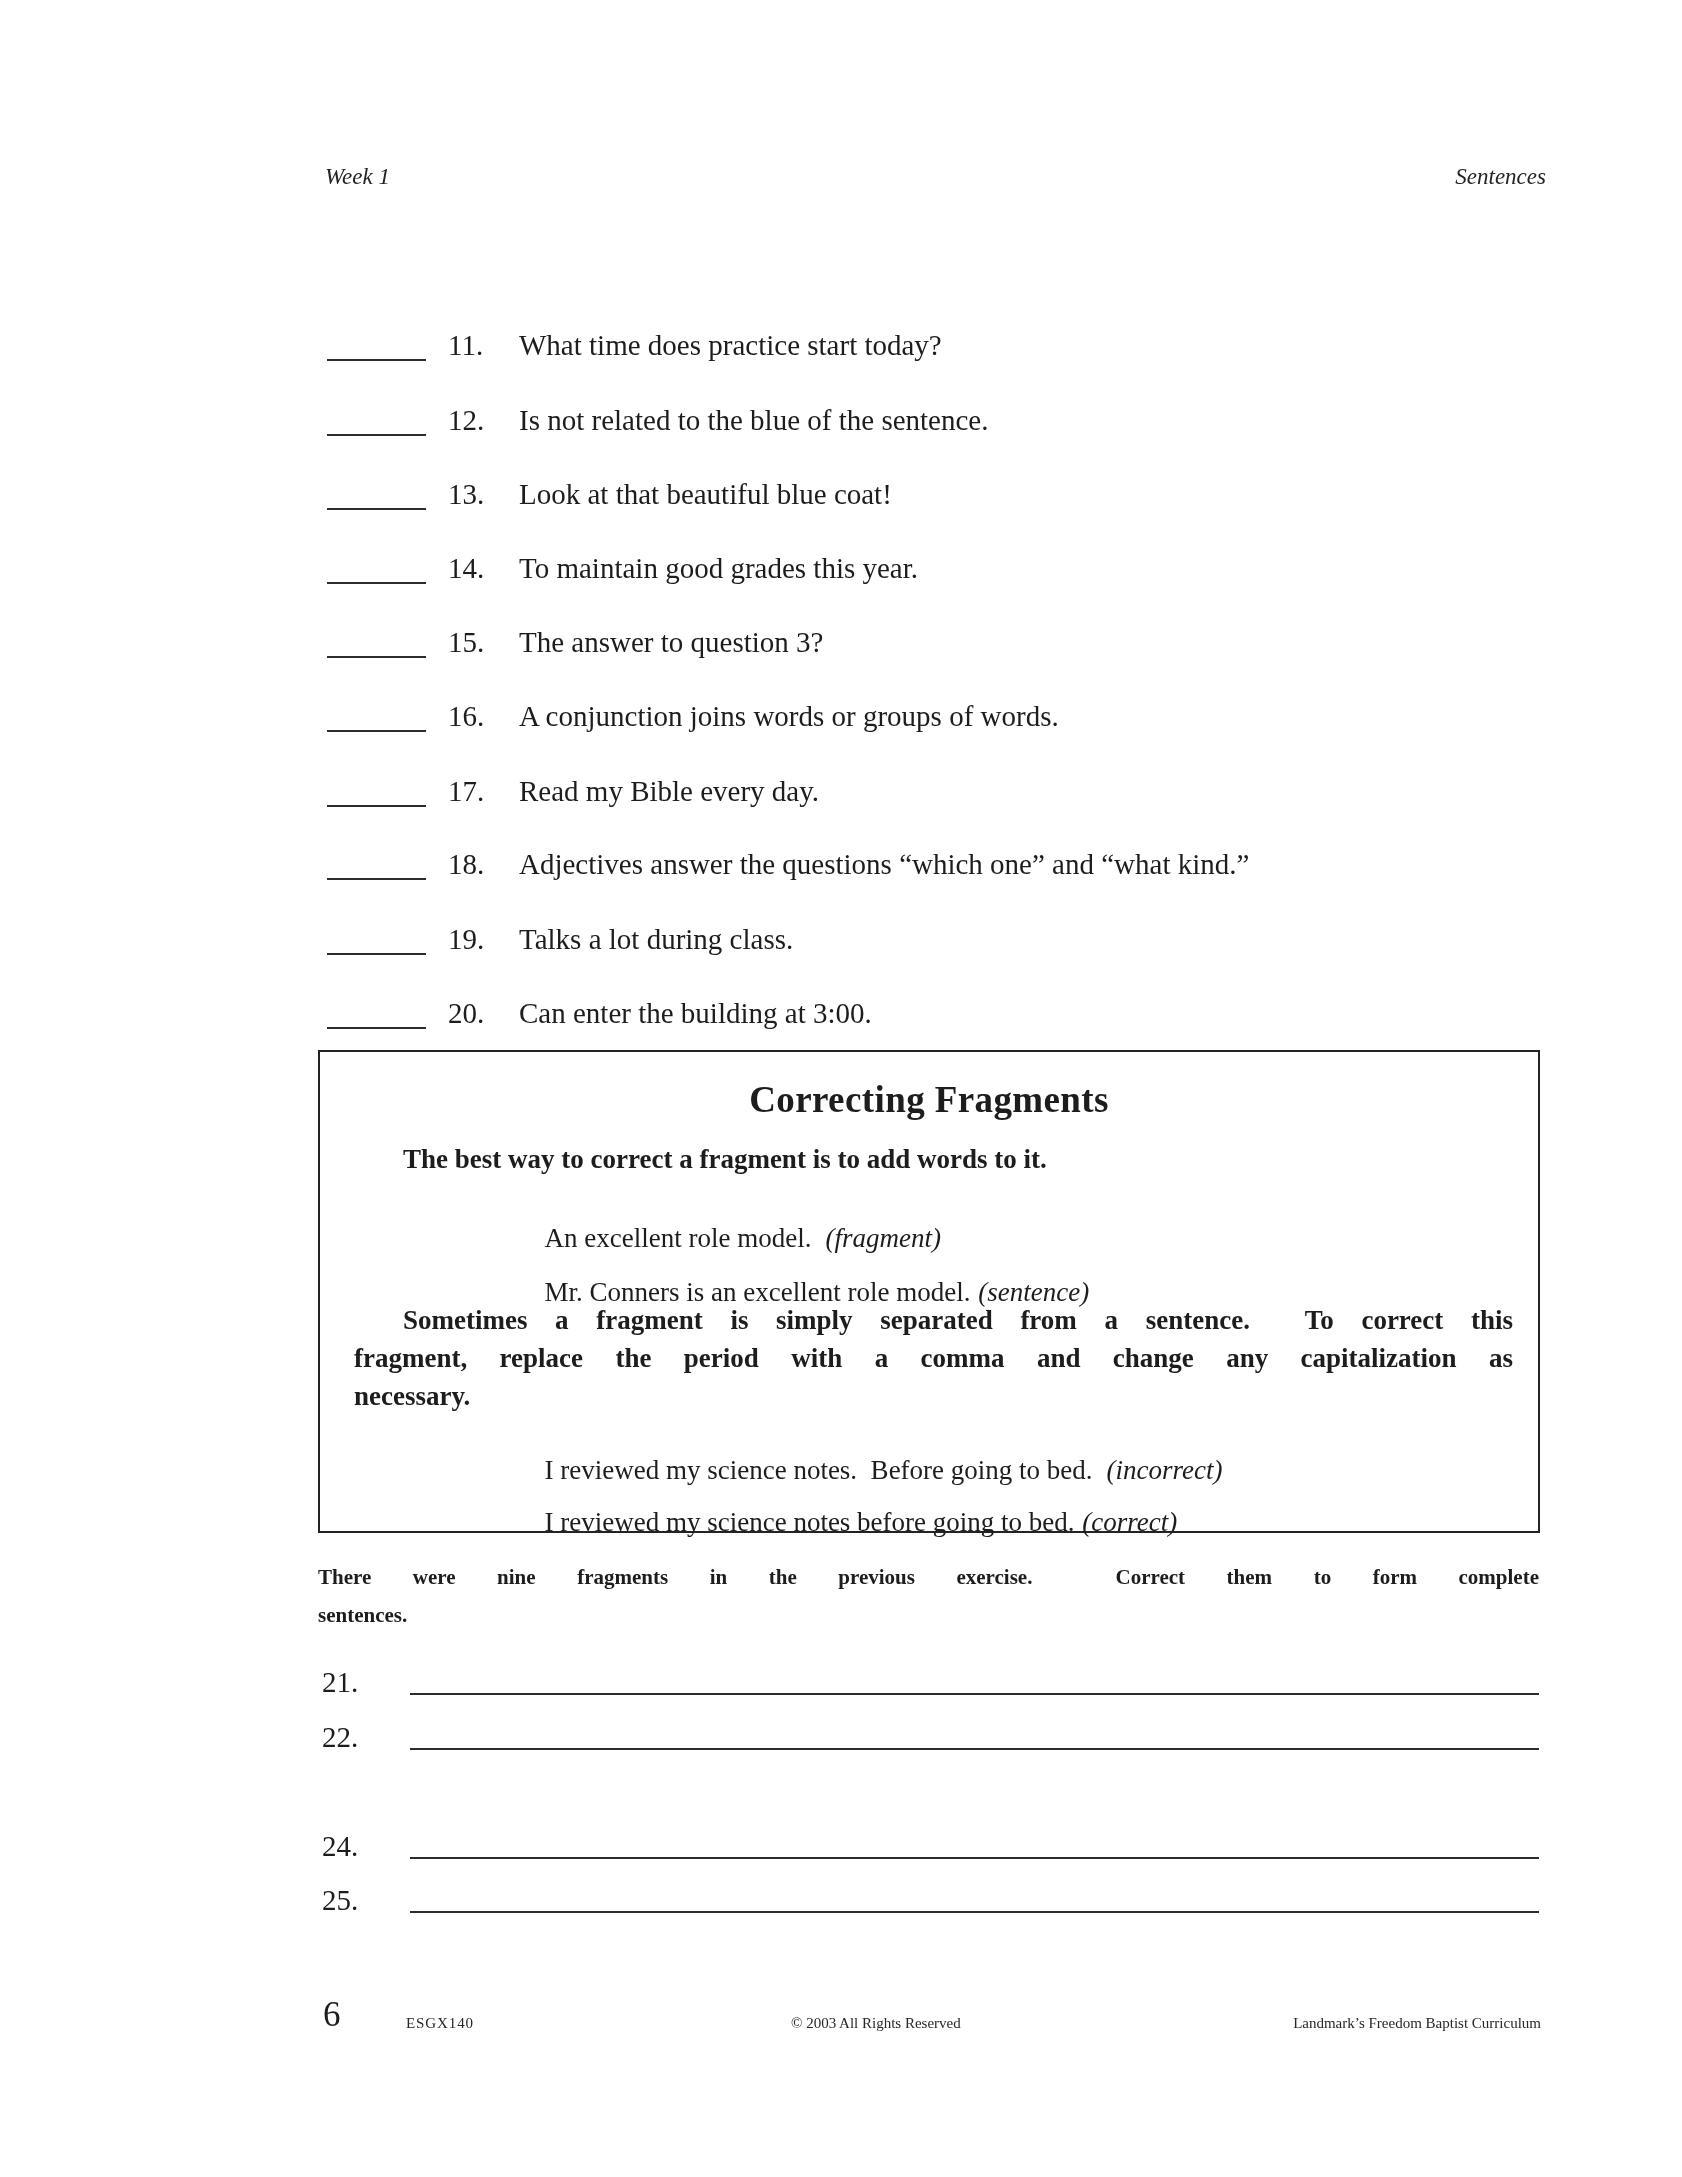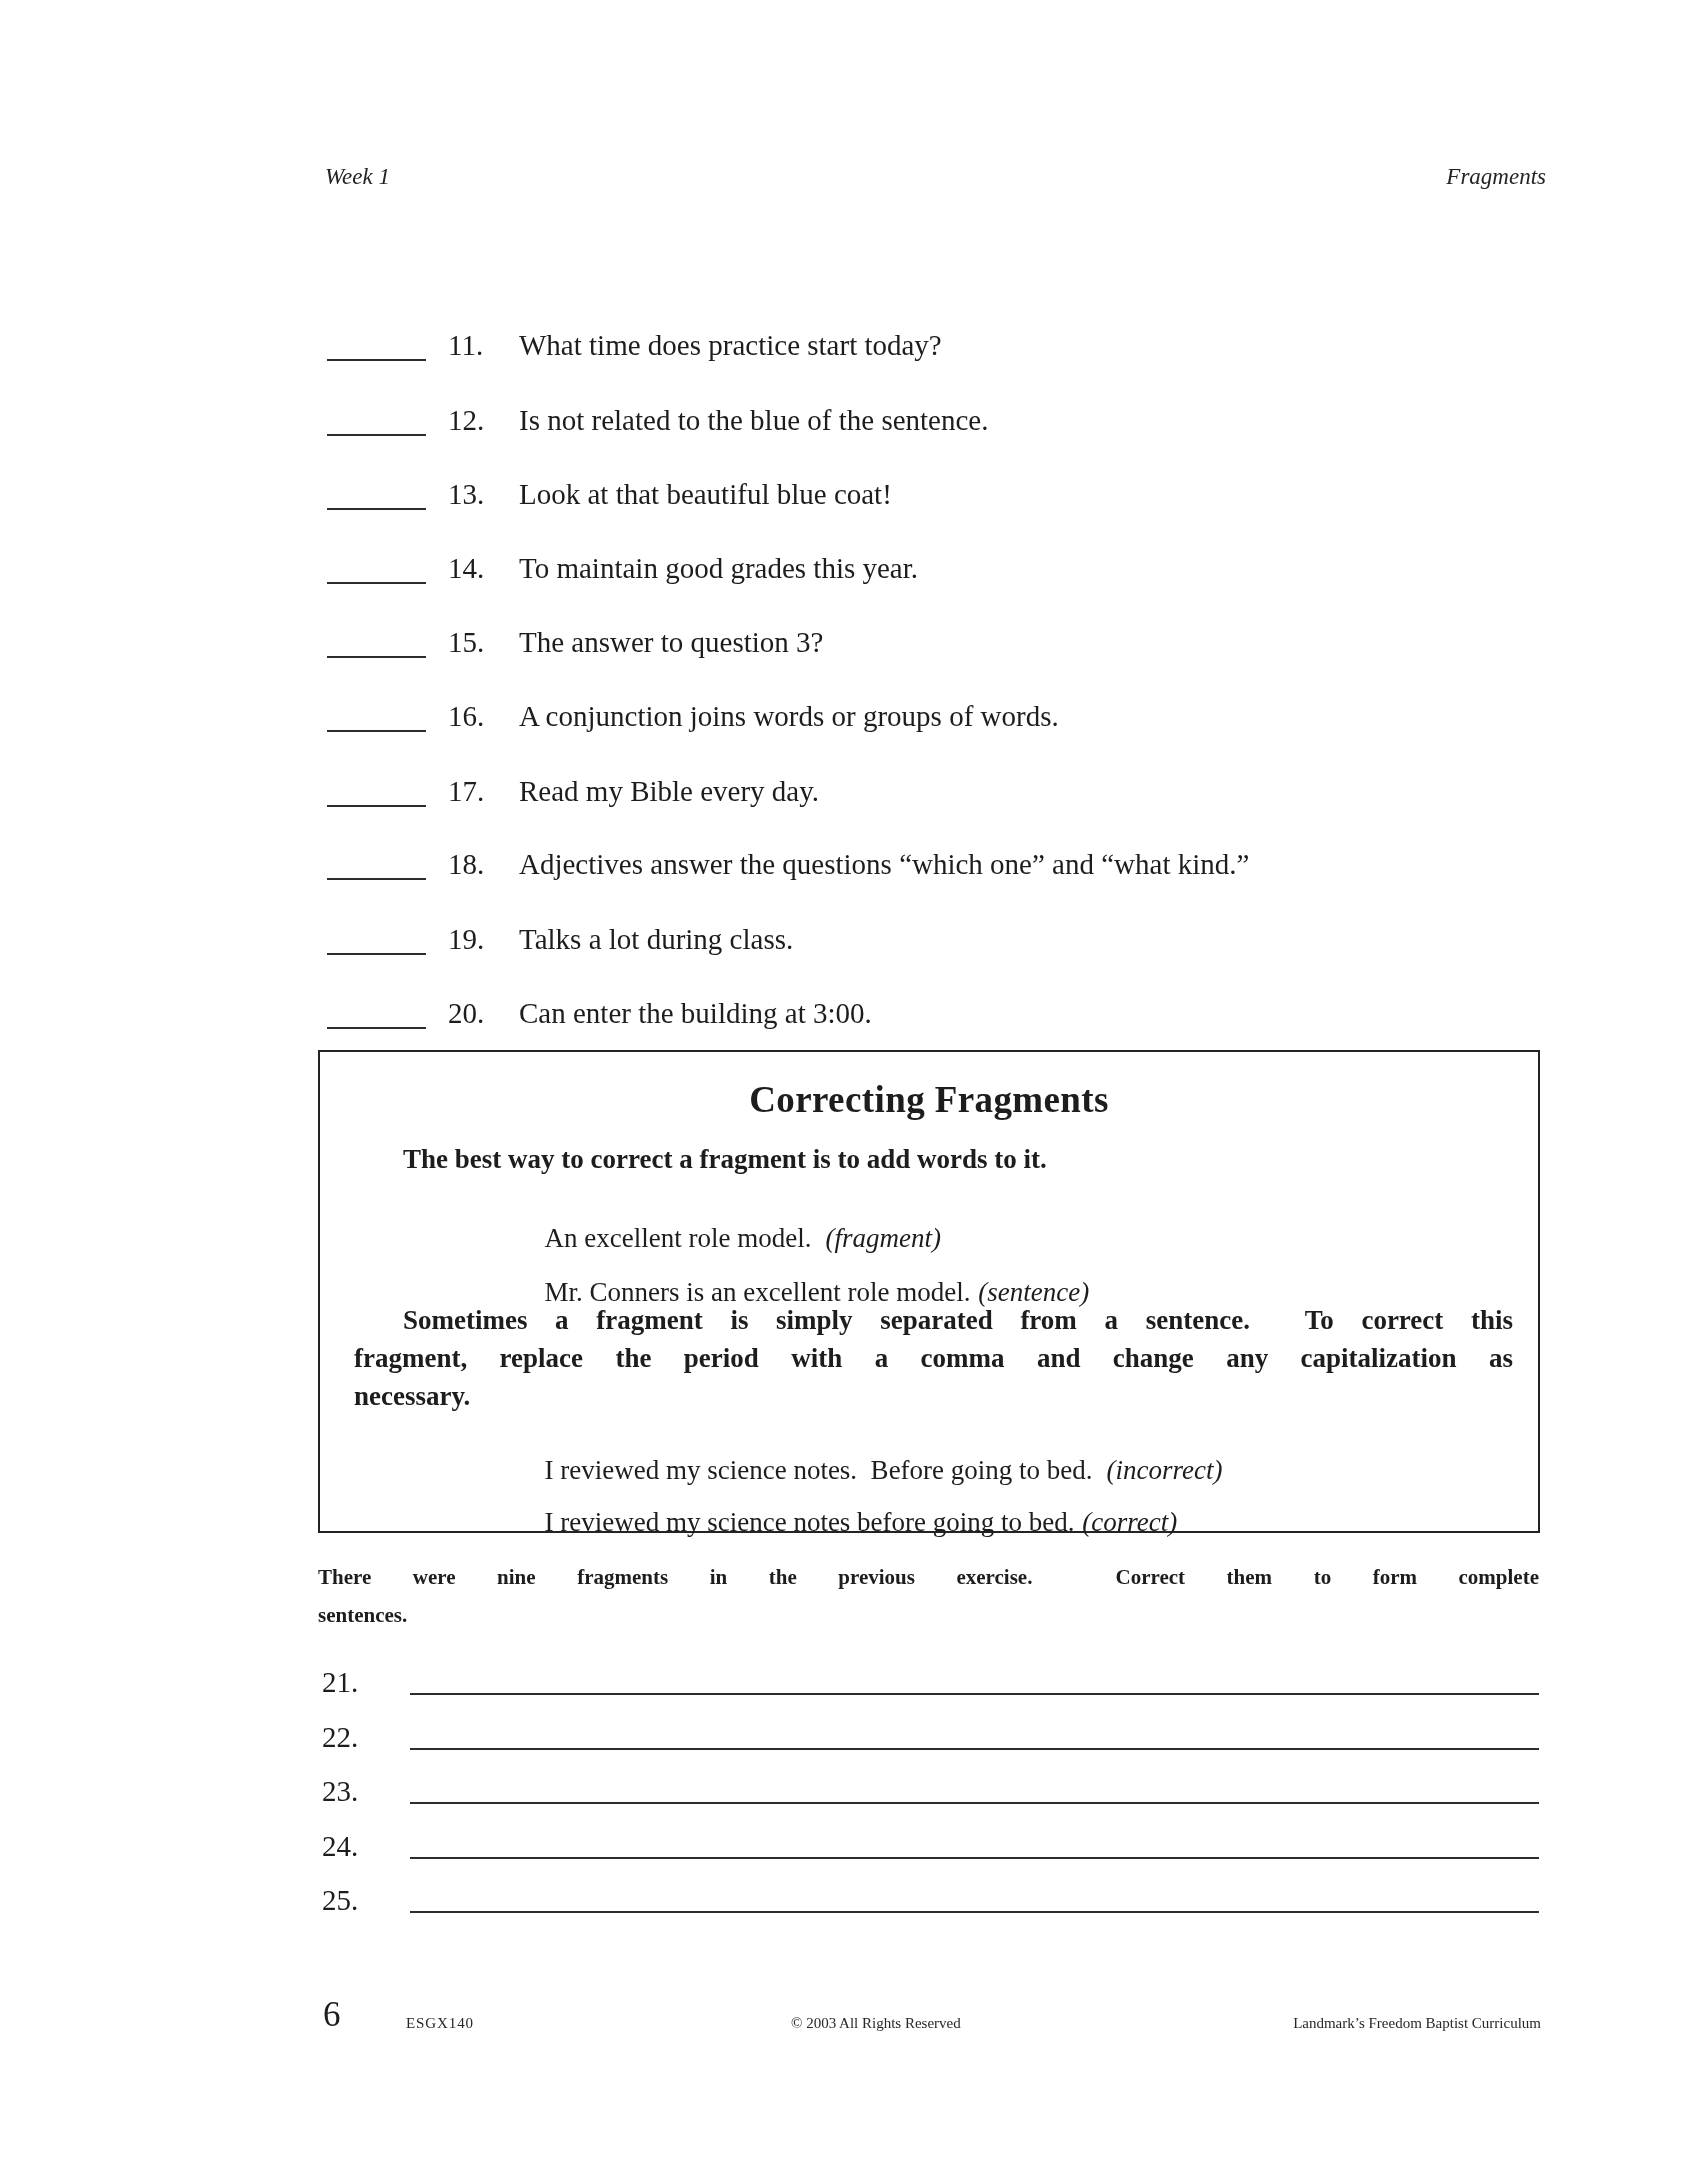--- a/index.html
+++ b/index.html
@@ -110,21 +110,21 @@
   .footer-code      { left: 406px; letter-spacing: 0.9px; }
   .footer-copyright { left: 791px; }
   .footer-publisher { right: 142px; }
 </style>
 </head>
 <body>
 
 <div class="page">
 
   <div class="running-head left">Week 1</div>
-  <div class="running-head right">Fragments</div>
+  <div class="running-head right">Sentences</div>
 
   <div class="id-row" style="top:330px">
     <span class="blank"></span>
     <span class="num">11.</span>
     <span class="txt">What time does practice start today?</span>
   </div>
   <div class="id-row" style="top:405px">
     <span class="blank"></span>
     <span class="num">12.</span>
     <span class="txt">Is not related to the blue of the sentence.</span>
@@ -202,24 +202,20 @@
   </div>
 
   <div class="corr-row" style="top:1667px">
     <span class="num">21.</span>
     <span class="writeline"></span>
   </div>
   <div class="corr-row" style="top:1722px">
     <span class="num">22.</span>
     <span class="writeline"></span>
   </div>
-  <div class="corr-row" style="top:1776px">
-    <span class="num">23.</span>
-    <span class="writeline"></span>
-  </div>
   <div class="corr-row" style="top:1831px">
     <span class="num">24.</span>
     <span class="writeline"></span>
   </div>
   <div class="corr-row" style="top:1885px">
     <span class="num">25.</span>
     <span class="writeline"></span>
   </div>
 
   <div class="footer-pagenum">6</div>

